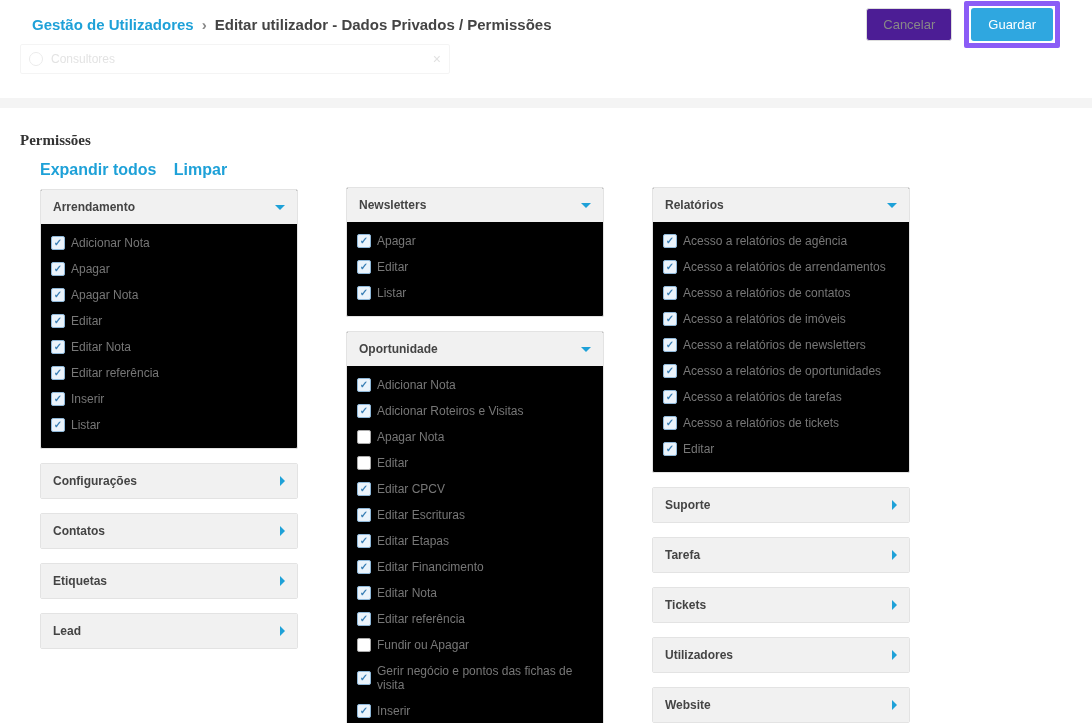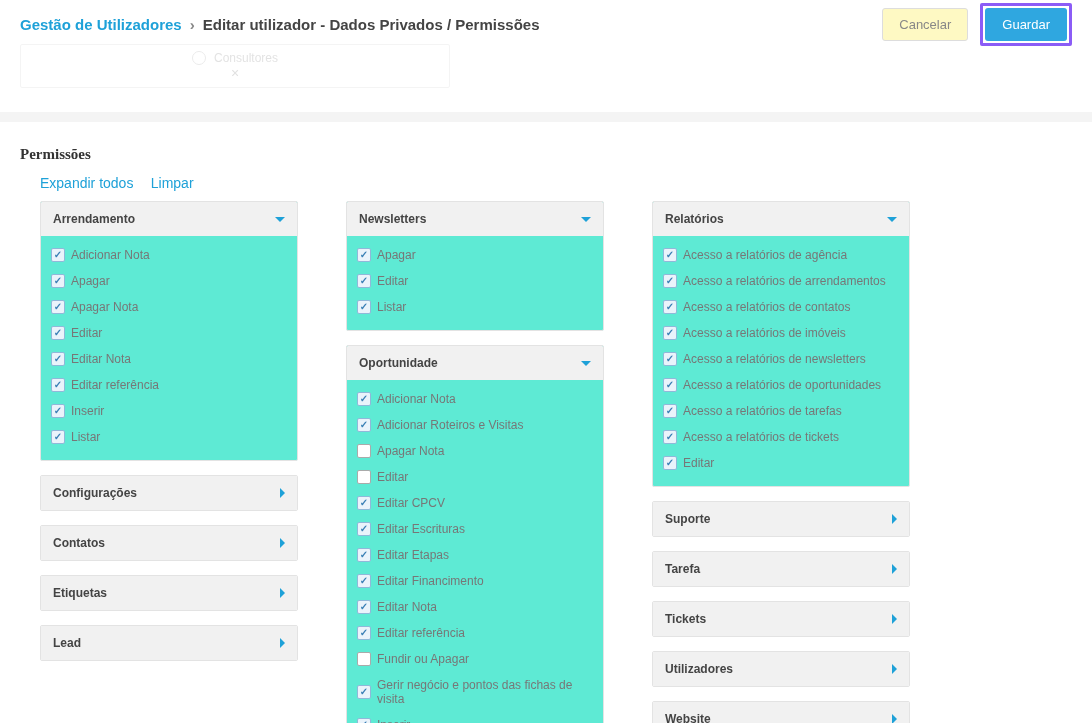--- a/index.html
+++ b/index.html
@@ -7,21 +7,21 @@
     margin: 0;
     font-family: Arial, Helvetica, sans-serif;
     font-size: 12px;
     color: #555;
     background: #fff;
   }
   .page { width: 1092px; }
   
   .header {
     height: 48px;
-    padding: 0 20px;
+    padding: 0 32px;
     display: flex;
     align-items: center;
     justify-content: space-between;
   }
   .breadcrumb {
     display: flex;
     align-items: center;
     gap: 8px;
     font-size: 15px;
     font-weight: 600;
@@ -34,48 +34,47 @@
   .breadcrumb .current { color: #444; }
   .header-actions { display: flex; gap: 12px; align-items: center; }
   .btn {
     padding: 8px 16px;
     border-radius: 3px;
     font-size: 13px;
     cursor: pointer;
     border: 1px solid transparent;
   }
   .btn-cancel {
-    background: #fef9c3;
+    background: #4c1d95;
     border: 1px solid #ddd;
     color: #888;
   }
   .btn-save {
     background: #2fa7e0;
     color: #fff;
   }
   .btn-save-wrap {
-    border: 3px solid #8b5cf6;
+    border: 5px solid #8b5cf6;
     padding: 2px;
     border-radius: 2px;
     display: inline-flex;
   }
   
   .tag-row {
     margin: -4px 20px 0 20px;
     padding: 6px 8px;
     border: 1px solid #eee;
     border-radius: 2px;
     display: flex;
     align-items: center;
-    justify-content: flex-end;
+    justify-content: space-between;
     width: 430px;
     color: #d0d0d0;
     font-size: 12px;
     opacity: 0.6;
-    flex-direction: column;
   }
   .tag-row .tag-inner { display: flex; align-items: center; gap: 8px; }
   .tag-row .circle {
     width: 14px; height: 14px; border: 1px solid #ddd; border-radius: 50%;
   }
   .tag-row .close { color: #ccc; font-size: 14px; }
   
   .divider { height: 10px; background: #f4f4f4; margin-top: 24px; }
   
   .section-title {
@@ -90,29 +89,30 @@
     display: flex;
     gap: 48px;
     padding: 0 40px 20px 40px;
     align-items: flex-start;
   }
   .col { width: 258px; }
   .links-row { margin-bottom: 10px; }
   .links-row a {
     color: #1ea1d8;
     text-decoration: none;
-    font-size: 14px;
+    font-size: 16px;
     margin-right: 14px;
+    font-weight: bold;
   }
   .panel {
     border: 1px solid #e3e3e3;
     margin-bottom: 14px;
     border-radius: 2px;
     overflow: hidden;
-    background: #5eead4;
+    background: #000000;
   }
   .panel-head {
     background: #f1f1f1;
     padding: 10px 12px;
     font-weight: bold;
     font-size: 12px;
     color: #444;
     display: flex;
     justify-content: space-between;
     align-items: center;

